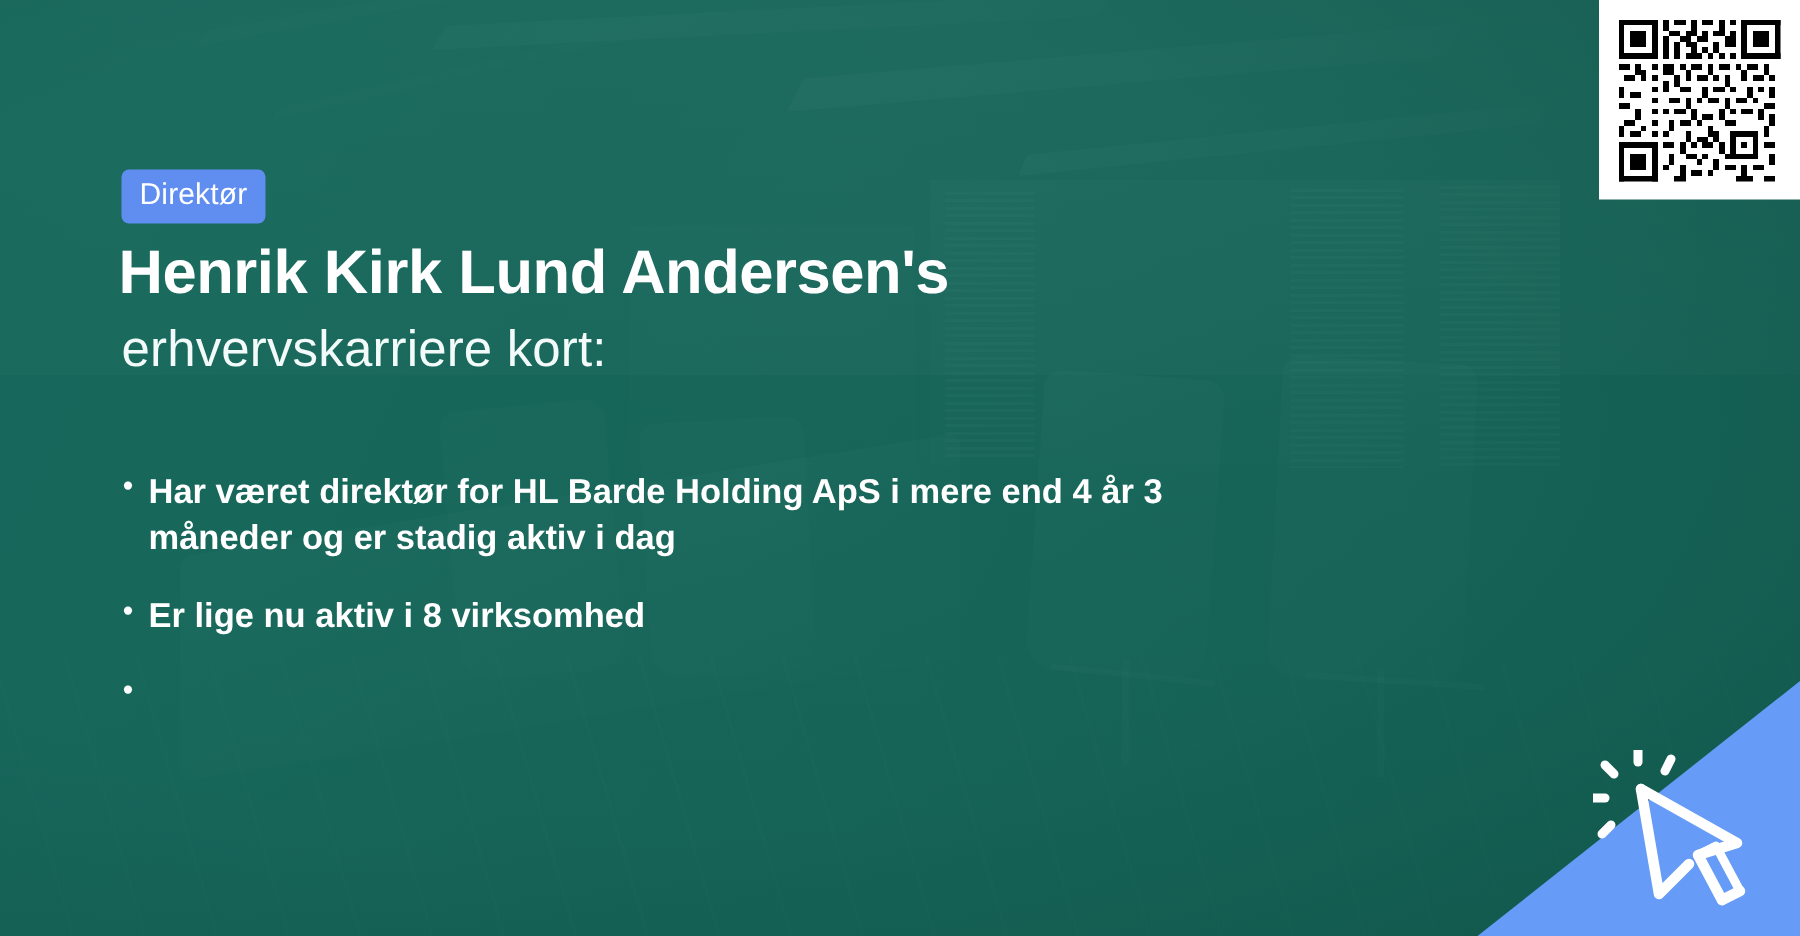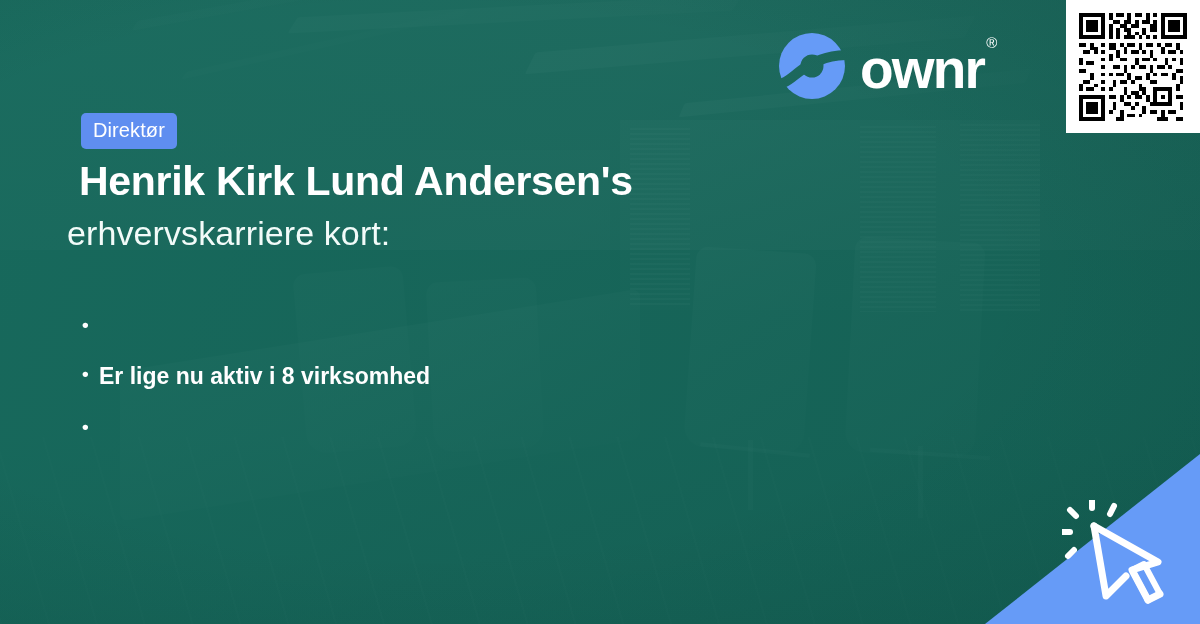--- a/index.html
+++ b/index.html
@@ -93,21 +93,21 @@
 
   #headline {
     position:absolute; left:79px; top:158px;
     color:#ffffff;
     font-size:41px;
     font-weight:bold;
     letter-spacing:-0.3px;
     white-space:nowrap;
   }
   #subhead {
-    position:absolute; left:67px; top:214px;
+    position:absolute; left:81px; top:214px;
     color:#f2fbf9;
     font-size:34px;
     font-weight:normal;
     letter-spacing:0.1px;
     white-space:nowrap;
   }
 
   #bullets {
     position:absolute; left:82px; top:312px;
     width:900px;
@@ -222,46 +222,31 @@
   <div id="content">
 
     <div id="badge">Direktør</div>
 
     <div id="headline">Henrik Kirk Lund Andersen's</div>
     <div id="subhead">erhvervskarriere kort:</div>
 
     <div id="bullets">
       <div class="bullet">
         <span class="dot">•</span>
+        <span class="txt">Har været direktør for HL Barde Holding ApS i mere end 4 år 3 måneder og er stadig aktiv i dag</span>
       </div>
       <div class="bullet">
         <span class="dot">•</span>
         <span class="txt">Er lige nu aktiv i 8 virksomhed</span>
       </div>
       <div class="bullet">
         <span class="dot">•</span>
       </div>
     </div>
 
-    <div id="logo">
-      <span class="mark">
-        <svg viewBox="0 0 68 68" width="68" height="68">
-          <defs>
-            <mask id="swooshmask">
-              <rect x="0" y="0" width="68" height="68" fill="#fff"></rect>
-              <path d="M -4 48 C 14 48 22 18 72 18 L 72 28 C 26 28 20 58 -4 58 Z" fill="#000"></path>
-              <circle cx="34" cy="34" r="11.5" fill="#000"></circle>
-            </mask>
-          </defs>
-          <circle cx="34" cy="34" r="33" fill="#669BF7" mask="url(#swooshmask)"></circle>
-        </svg>
-      </span>
-      <span class="word">ownr</span>
-      <span class="reg">®</span>
-    </div>
 
     <div id="qr-panel">
       <svg width="108" height="108" viewBox="0 0 29 29" shape-rendering="crispEdges">
         <rect width="29" height="29" fill="#fff"></rect>
         <g fill="#000">
 
           <rect x="0" y="0" width="7" height="1"></rect>
             <rect x="0" y="6" width="7" height="1"></rect>
           <rect x="0" y="0" width="1" height="7"></rect>
             <rect x="6" y="0" width="1" height="7"></rect>

